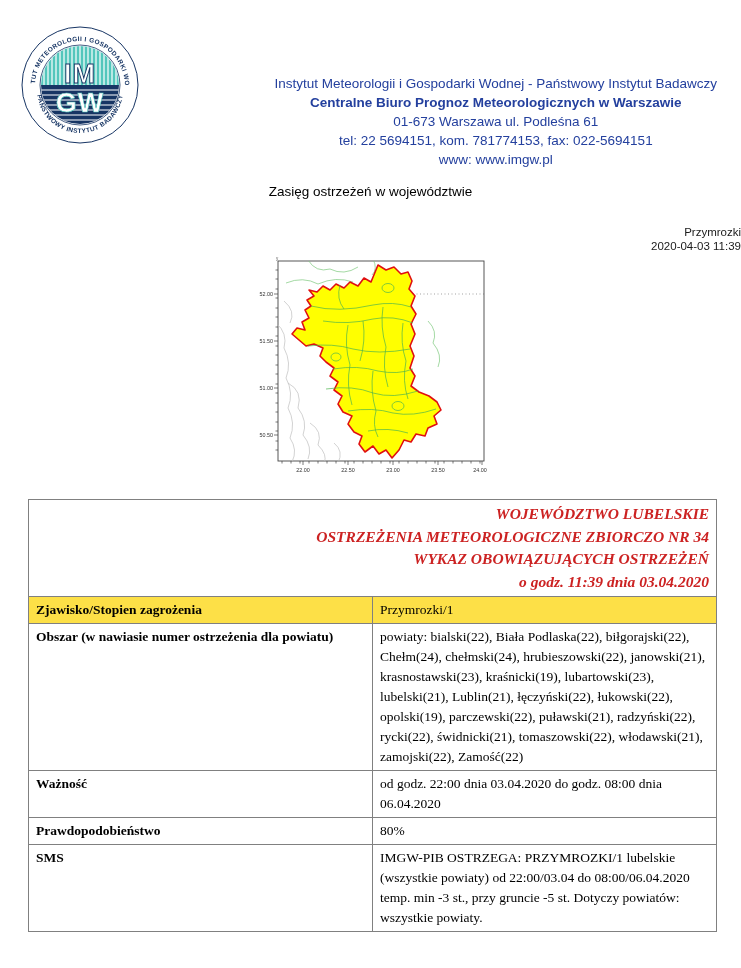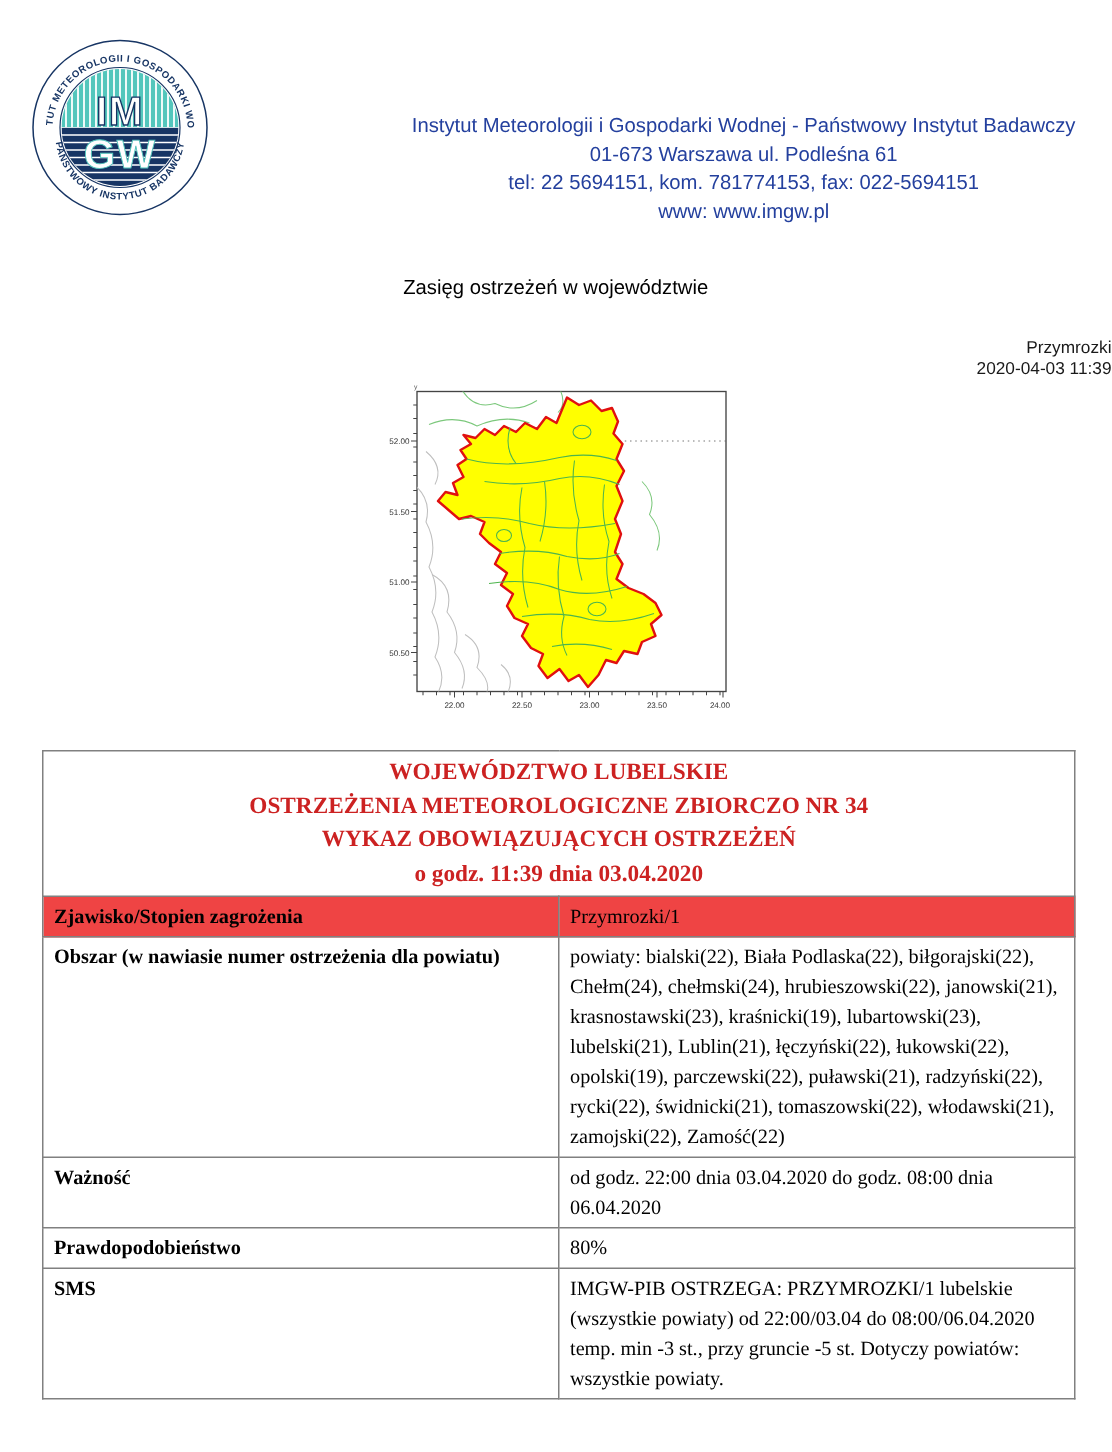--- a/index.html
+++ b/index.html
@@ -18,24 +18,24 @@
   .map-sub{text-align:right;font-size:11.5px;line-height:14px;margin-top:26px;color:#1a1a1a;}
   .map-wrap{text-align:center;margin-top:2px;}
   table.warn{
     border-collapse:collapse;margin:10px 24px 0 28px;width:689px;
     font-family:"Liberation Serif",serif;font-size:13.5px;table-layout:fixed;
   }
   table.warn td{
     border:1.6px solid #808080;padding:3px 7px;vertical-align:top;line-height:20px;
   }
   td.label{width:168px;font-weight:bold;}
-  td.title-cell{text-align:center;padding:7px 6px 9px;}
+  td.title-cell{text-align:right;padding:7px 6px 9px;font-style:italic;}
   .title-cell div{font-weight:bold;font-size:15.5px;line-height:22.5px;color:#cc2222;
     font-family:"Liberation Serif",serif;}
-  tr.row-yellow td{background:#ef4444;}
+  tr.row-yellow td{background:#fde047;}
 </style>
 </head>
 <body>
 
 <div class="header">
   <svg class="logo" width="120" height="122" viewBox="0 0 120 122">
     <defs>
       <path id="arcTop" d="M 15,62 A 45,45 0 0 1 105,62" fill="none"></path>
       <path id="arcBottom" d="M 17,66 A 43,43 0 0 0 103,66" fill="none"></path>
       <clipPath id="topHalf">
@@ -59,20 +59,21 @@
     <text x="60" y="88" text-anchor="middle" font-family="Liberation Sans, sans-serif" font-size="27" font-weight="bold" fill="#ffffff" stroke="#53c6bc" stroke-width="0.6" letter-spacing="1">GW</text>
     <text font-family="Liberation Sans, sans-serif" font-size="6.4" font-weight="bold" fill="#173564" letter-spacing="0.4">
       <textPath href="#arcTop" startOffset="50%" text-anchor="middle">INSTYTUT METEOROLOGII I GOSPODARKI WODNEJ</textPath>
     </text>
     <text font-family="Liberation Sans, sans-serif" font-size="6.4" font-weight="bold" fill="#173564" letter-spacing="0.4">
       <textPath href="#arcBottom" startOffset="50%" text-anchor="middle">PAŃSTWOWY INSTYTUT BADAWCZY</textPath>
     </text>
   </svg>
   <div class="head-text">
     <div>Instytut Meteorologii i Gospodarki Wodnej - Państwowy Instytut Badawczy</div>
+    <div class="bold">Centralne Biuro Prognoz Meteorologicznych w Warszawie</div>
     <div>01-673 Warszawa ul. Podleśna 61</div>
     <div>tel: 22 5694151, kom. 781774153, fax: 022-5694151</div>
     <div>www: www.imgw.pl</div>
   </div>
 </div>
 
 <div class="map-caption">Zasięg ostrzeżeń w województwie</div>
 <div class="map-sub">
   <div>Przymrozki</div>
   <div>2020-04-03 11:39</div>

